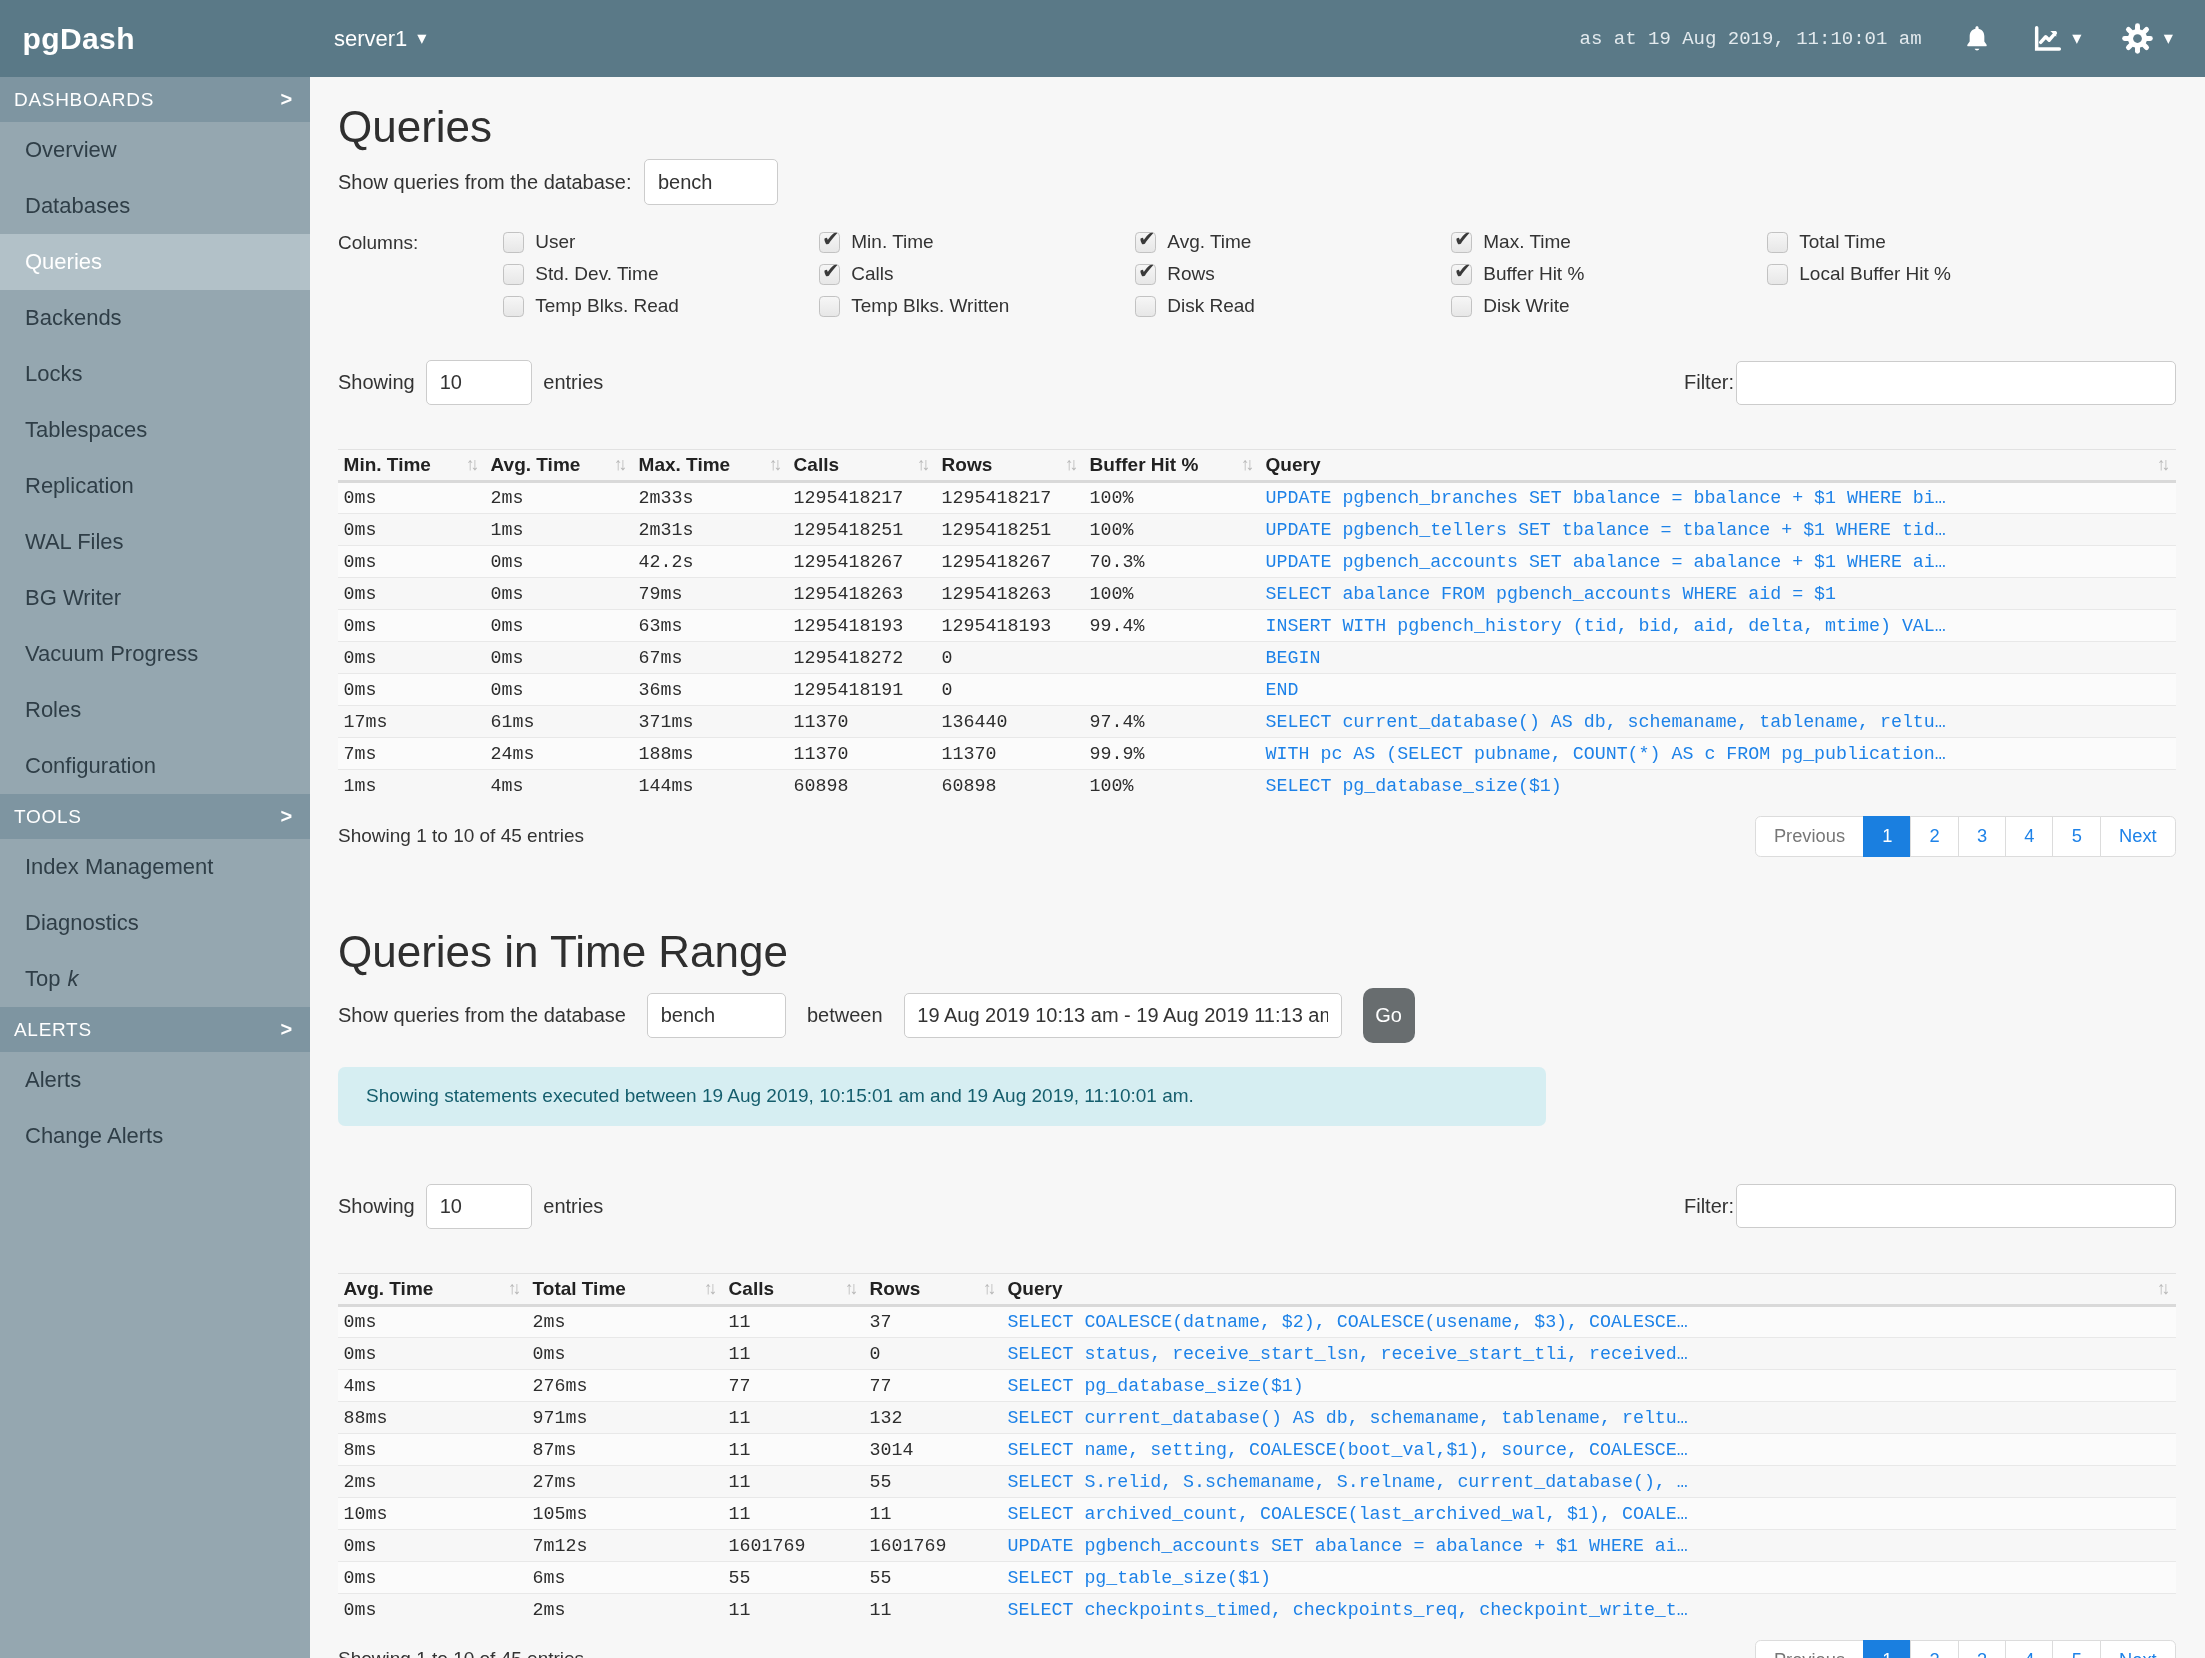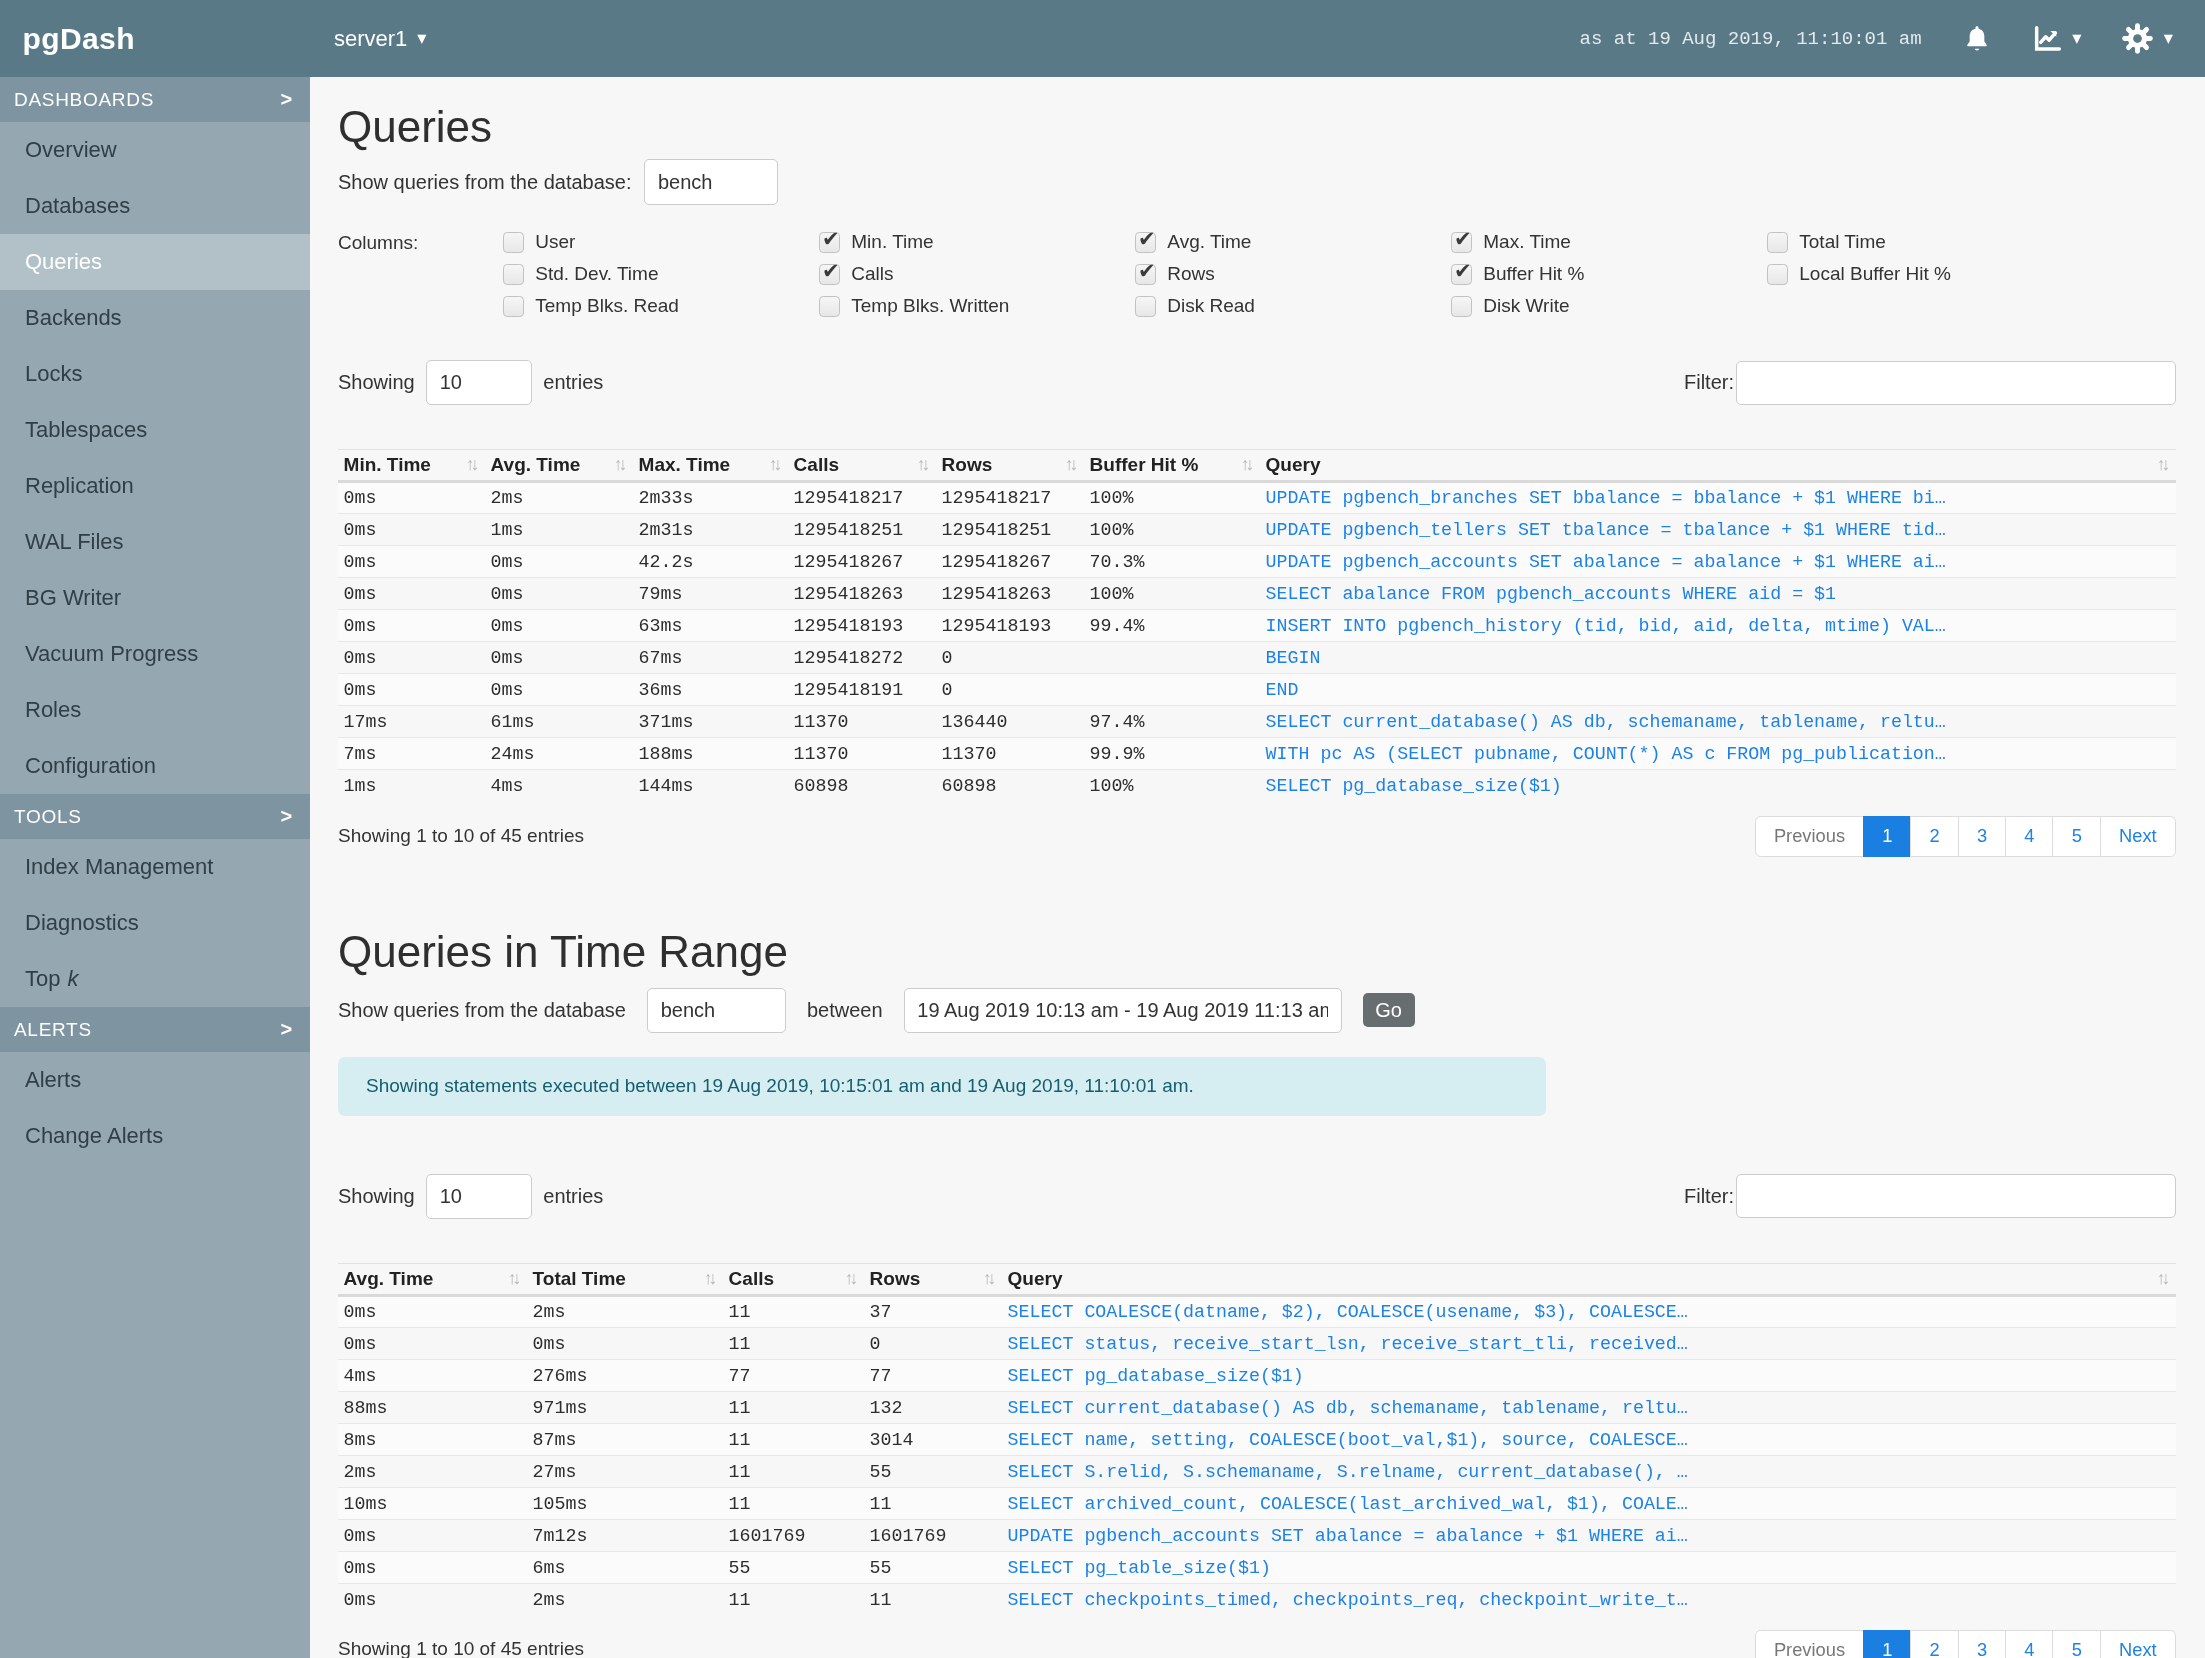--- a/index.html
+++ b/index.html
@@ -74,21 +74,21 @@
   .pager{display:flex;}
   .page-btn{display:inline-flex;align-items:center;justify-content:center;height:41px;padding:0 18.3px;font-size:18.3px;
             background:#fff;border:1.4px solid #dcdcdc;margin-left:-1.4px;color:var(--accent);cursor:pointer;}
   .page-btn.prev{color:#777;border-radius:5.6px 0 0 5.6px;margin-left:0;}
   .page-btn.next{border-radius:0 5.6px 5.6px 0;}
   .page-btn.active{background:var(--pagination_active);border-color:var(--pagination_active);color:#fff;}
 
   .range-row{margin-top:14px;display:flex;align-items:center;gap:21px;font-size:20px;}
   .range-db-input{width:139px;height:45px;}
   .range-date-input{width:438px;height:45px;}
-  .go-btn{height:34px;padding:0 12.7px;background:var(--go_button);color:#fff;border:none;border-radius:5px;
+  .go-btn{height:55px;padding:0 12.7px;background:var(--go_button);color:#fff;border:none;border-radius:10px;
           font-size:20px;font-family:"Liberation Sans",sans-serif;cursor:pointer;}
   .alert{margin-top:24px;width:1208px;height:59px;background:var(--alert_bg);color:var(--alert_text);
          border-radius:7px;display:flex;align-items:center;padding:0 28px;font-size:19px;}
   .lc2{margin-top:58px;}
 </style>
 </head>
 <body>
 
 <header>
   <div class="brand">pgDash</div>
@@ -345,21 +345,21 @@
           <td class="num">100%</td>
           <td class="query">SELECT abalance FROM pgbench_accounts WHERE aid = $1</td>
         </tr>
         <tr>
           <td class="num">0ms</td>
           <td class="num">0ms</td>
           <td class="num">63ms</td>
           <td class="num">1295418193</td>
           <td class="num">1295418193</td>
           <td class="num">99.4%</td>
-          <td class="query">INSERT INTO pgbench_history (tid, bid, aid, delta, mtime) VAL…</td>
+          <td class="query">INSERT WITH pgbench_history (tid, bid, aid, delta, mtime) VAL…</td>
         </tr>
         <tr>
           <td class="num">0ms</td>
           <td class="num">0ms</td>
           <td class="num">67ms</td>
           <td class="num">1295418272</td>
           <td class="num">0</td>
           <td class="num"></td>
           <td class="query">BEGIN</td>
         </tr>

